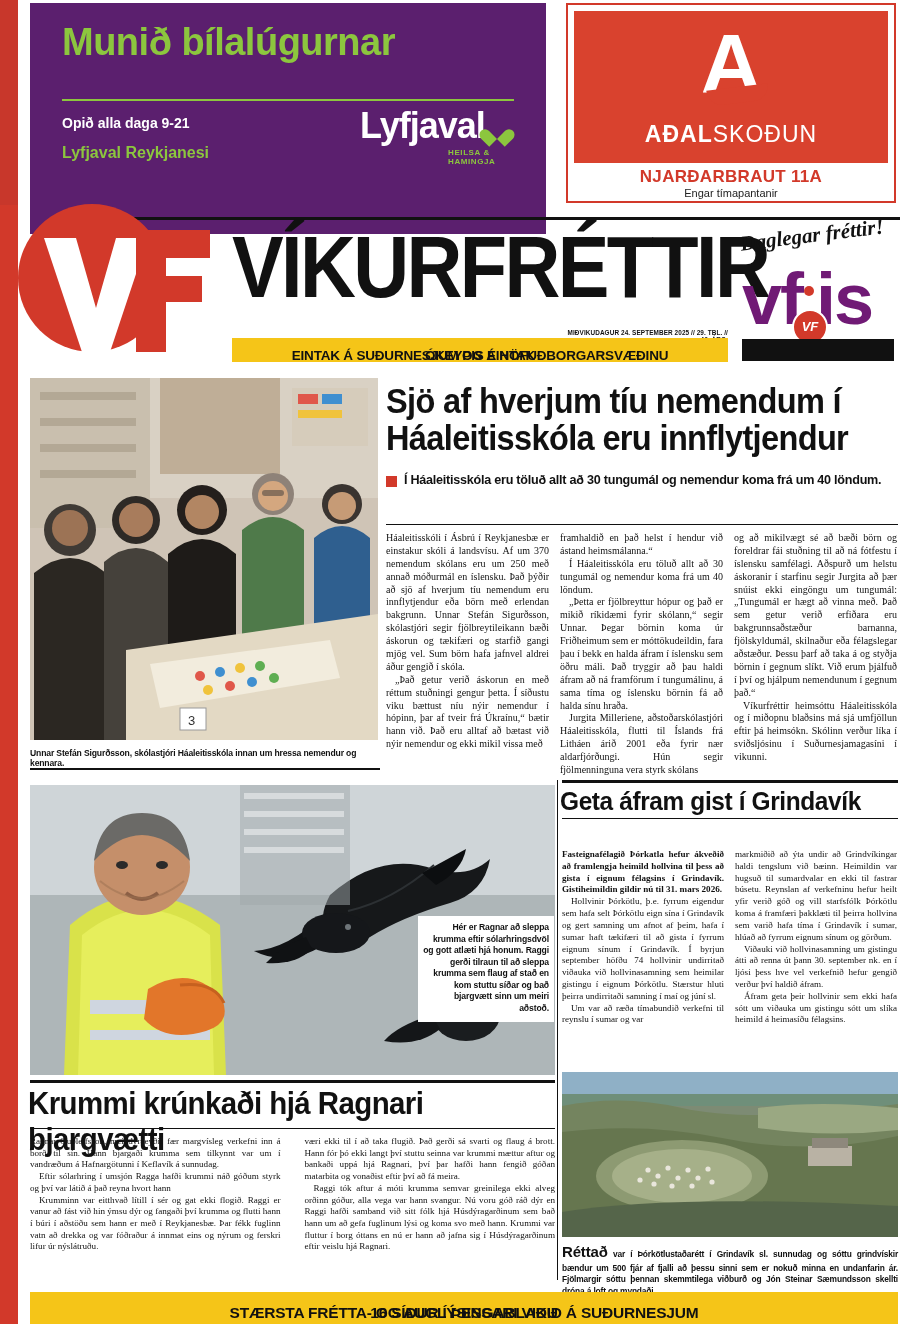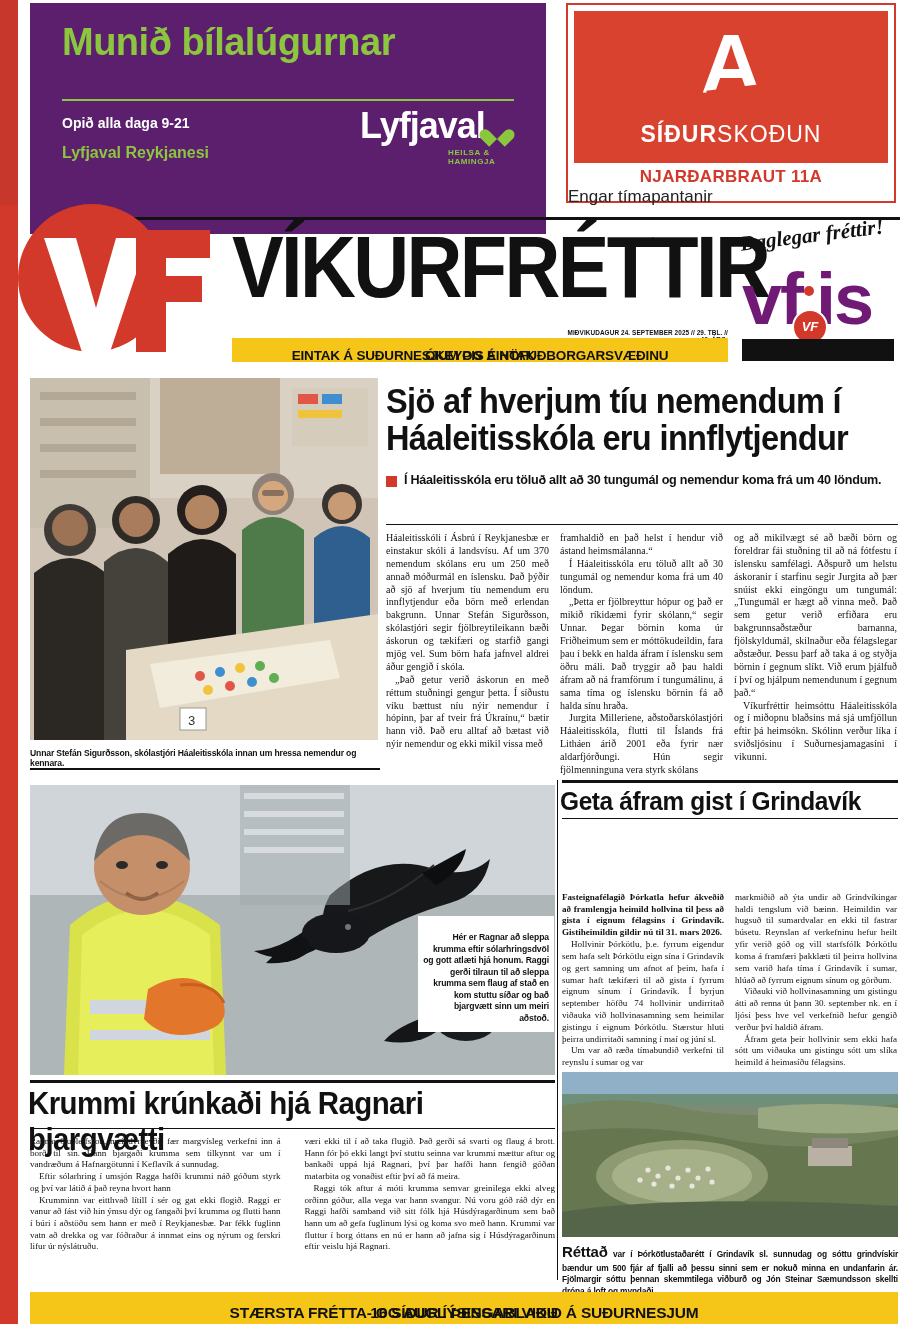--- a/index.html
+++ b/index.html
@@ -25,21 +25,21 @@
   .lyf-tag{position:absolute;left:88px;top:40px;font-size:8px;font-weight:bold;color:#8cc63e;letter-spacing:0.6px;}
 
   .ad-adal{position:absolute;left:566px;top:3px;width:330px;height:200px;border:2px solid #d2392a;box-sizing:border-box;background:#fff;}
   .adal-red{position:absolute;left:6px;top:6px;right:6px;height:152px;background:#d9422e;}
   .adal-A{position:absolute;left:0;right:0;top:14px;text-align:center;font-size:84px;font-weight:bold;color:#fff;line-height:0.95;font-family:"Liberation Sans",sans-serif;}
   .adal-A .swoosh{position:absolute;left:50%;margin-left:-24px;top:62px;width:62px;height:16px;background:#d9422e;border-radius:0 0 40px 40px;transform:rotate(-7deg);}
   .adal-word{position:absolute;left:0;right:0;top:110px;text-align:center;font-size:23px;color:#fff;letter-spacing:1px;}
   .adal-word b{font-weight:bold;}
   .adal-word span{font-weight:normal;}
   .adal-addr{position:absolute;left:0;right:0;top:162px;text-align:center;font-size:17px;font-weight:bold;color:#d2392a;letter-spacing:0.3px;}
-  .adal-note{position:absolute;left:0;right:0;top:182px;text-align:left;font-size:17px;color:#222;}
+  .adal-note{position:absolute;left:0;right:0;top:182px;text-align:center;font-size:11px;color:#222;}
 
   
   .mast{position:absolute;left:0;top:205px;width:900px;height:160px;}
   .mast-rule-top{position:absolute;left:62px;top:12px;width:838px;height:3px;background:#111;}
   .vf-logo{position:absolute;left:14px;top:-5px;width:220px;height:170px;}
   .vf-title{position:absolute;left:232px;top:18px;font-size:88px;font-weight:bold;letter-spacing:-3px;color:#111;line-height:1;font-family:"Liberation Sans Narrow","Liberation Sans",sans-serif;transform:scaleX(0.88);transform-origin:left top;}
   .mast-date{position:absolute;left:560px;top:124px;width:168px;text-align:right;font-size:6.4px;font-weight:bold;color:#111;letter-spacing:0.1px;}
   .mast-yellow{position:absolute;left:232px;top:133px;width:496px;height:24px;background:#f5c518;}
   .mast-yellow span{position:absolute;left:0;right:0;top:5px;text-align:center;font-size:13.5px;font-weight:bold;color:#111;letter-spacing:-0.2px;}
   .mast-dot{color:#d2392a;}
@@ -61,34 +61,34 @@
   .btxt{font-size:12.6px;font-weight:bold;color:#111;letter-spacing:-0.25px;line-height:1.1;}
   .rule-h1{position:absolute;left:386px;top:524px;width:512px;height:1px;background:#111;}
 
   .cols1{position:absolute;left:386px;top:532px;width:512px;height:245px;display:flex;gap:11px;}
   .col{width:163px;font-family:Liberation Serif, serif;font-size:10px;line-height:1.29;text-align:justify;color:#111;}
   .col p{margin:0;text-indent:9px;}
   .col p.first{text-indent:0;}
 
   
   .raven-photo{position:absolute;left:30px;top:785px;width:525px;height:290px;overflow:hidden;background:#bfc4c7;}
-  .raven-cap{position:absolute;left:418px;top:916px;width:136px;padding:16px 5px 8px 5px;background:#ffffff;box-sizing:border-box;font-size:8.6px;font-weight:bold;line-height:1.34;color:#111;text-align:right;letter-spacing:-0.1px;}
+  .raven-cap{position:absolute;left:418px;top:916px;width:136px;padding:6px 5px 8px 5px;background:#ffffff;box-sizing:border-box;font-size:8.6px;font-weight:bold;line-height:1.34;color:#111;text-align:right;letter-spacing:-0.1px;}
   .rule-rv{position:absolute;left:30px;top:1080px;width:525px;height:3px;background:#111;}
   .head2{position:absolute;left:28px;top:1086px;width:530px;font-size:31px;font-weight:bold;color:#111;letter-spacing:-0.6px;font-family:"Liberation Sans Narrow","Liberation Sans",sans-serif;transform:scaleX(0.95);transform-origin:left top;}
   .rule-rv2{position:absolute;left:30px;top:1128px;width:525px;height:1px;background:#111;}
   .cols2{position:absolute;left:30px;top:1136px;width:525px;height:150px;display:flex;gap:24px;}
   .col2{width:256px;font-family:"Liberation Serif",serif;font-size:9.1px;line-height:1.29;text-align:justify;color:#111;}
   .col2 p{margin:0;text-indent:9px;}
   .col2 p.first{text-indent:0;}
 
   
   .gr-top-rule{position:absolute;left:562px;top:780px;width:336px;height:3px;background:#111;}
   .head3{position:absolute;left:560px;top:786px;width:340px;font-size:26px;font-weight:bold;color:#111;letter-spacing:-0.4px;font-family:"Liberation Sans Narrow","Liberation Sans",sans-serif;transform:scaleX(0.94);transform-origin:left top;}
   .rule-g2{position:absolute;left:562px;top:818px;width:336px;height:1px;background:#111;}
-  .cols3{position:absolute;left:562px;top:824px;width:336px;height:245px;display:flex;gap:11px;align-items:flex-end;}
+  .cols3{position:absolute;left:562px;top:849px;width:336px;height:245px;display:flex;gap:11px;}
   .col3{width:162px;font-family:"Liberation Serif",serif;font-size:9.1px;line-height:1.30;text-align:justify;color:#111;}
   .col3 p{margin:0;text-indent:9px;}
   .col3 p.first{text-indent:0;font-weight:bold;}
 
   .gr-photo{position:absolute;left:562px;top:1072px;width:336px;height:165px;overflow:hidden;}
   .gr-cap{position:absolute;left:562px;top:1242px;width:336px;font-size:8.4px;font-weight:bold;line-height:1.38;color:#111;text-align:justify;letter-spacing:-0.15px;}
   .gr-cap .lead{font-size:15px;font-weight:bold;}
 
   
   .vdiv{position:absolute;left:557px;top:780px;width:1px;height:500px;background:#111;}
@@ -116,21 +116,21 @@
     <div class="ad-lyf-sub">Lyfjaval Reykjanesi</div>
     <div class="lyf-logo">
       <span class="lyf-word">Lyfjaval</span><span class="lyf-heart"></span>
       <div class="lyf-tag">HEILSA &amp; HAMINGJA</div>
     </div>
   </div>
 
   <div class="ad-adal">
     <div class="adal-red">
       <div class="adal-A">A<span class="swoosh"></span></div>
-      <div class="adal-word"><b>SÍÐUR</b><span>SKOÐUN</span></div>
+      <div class="adal-word"><b>AÐAL</b><span>SKOÐUN</span></div>
     </div>
     <div class="adal-addr">NJARÐARBRAUT 11A</div>
     <div class="adal-note">Engar tímapantanir</div>
   </div>
 
   <div class="mast">
     <div class="mast-rule-top"></div>
 
     <svg class="vf-logo" viewBox="0 0 220 170">
       <circle cx="78" cy="78" r="74" fill="#d2392a"></circle>

